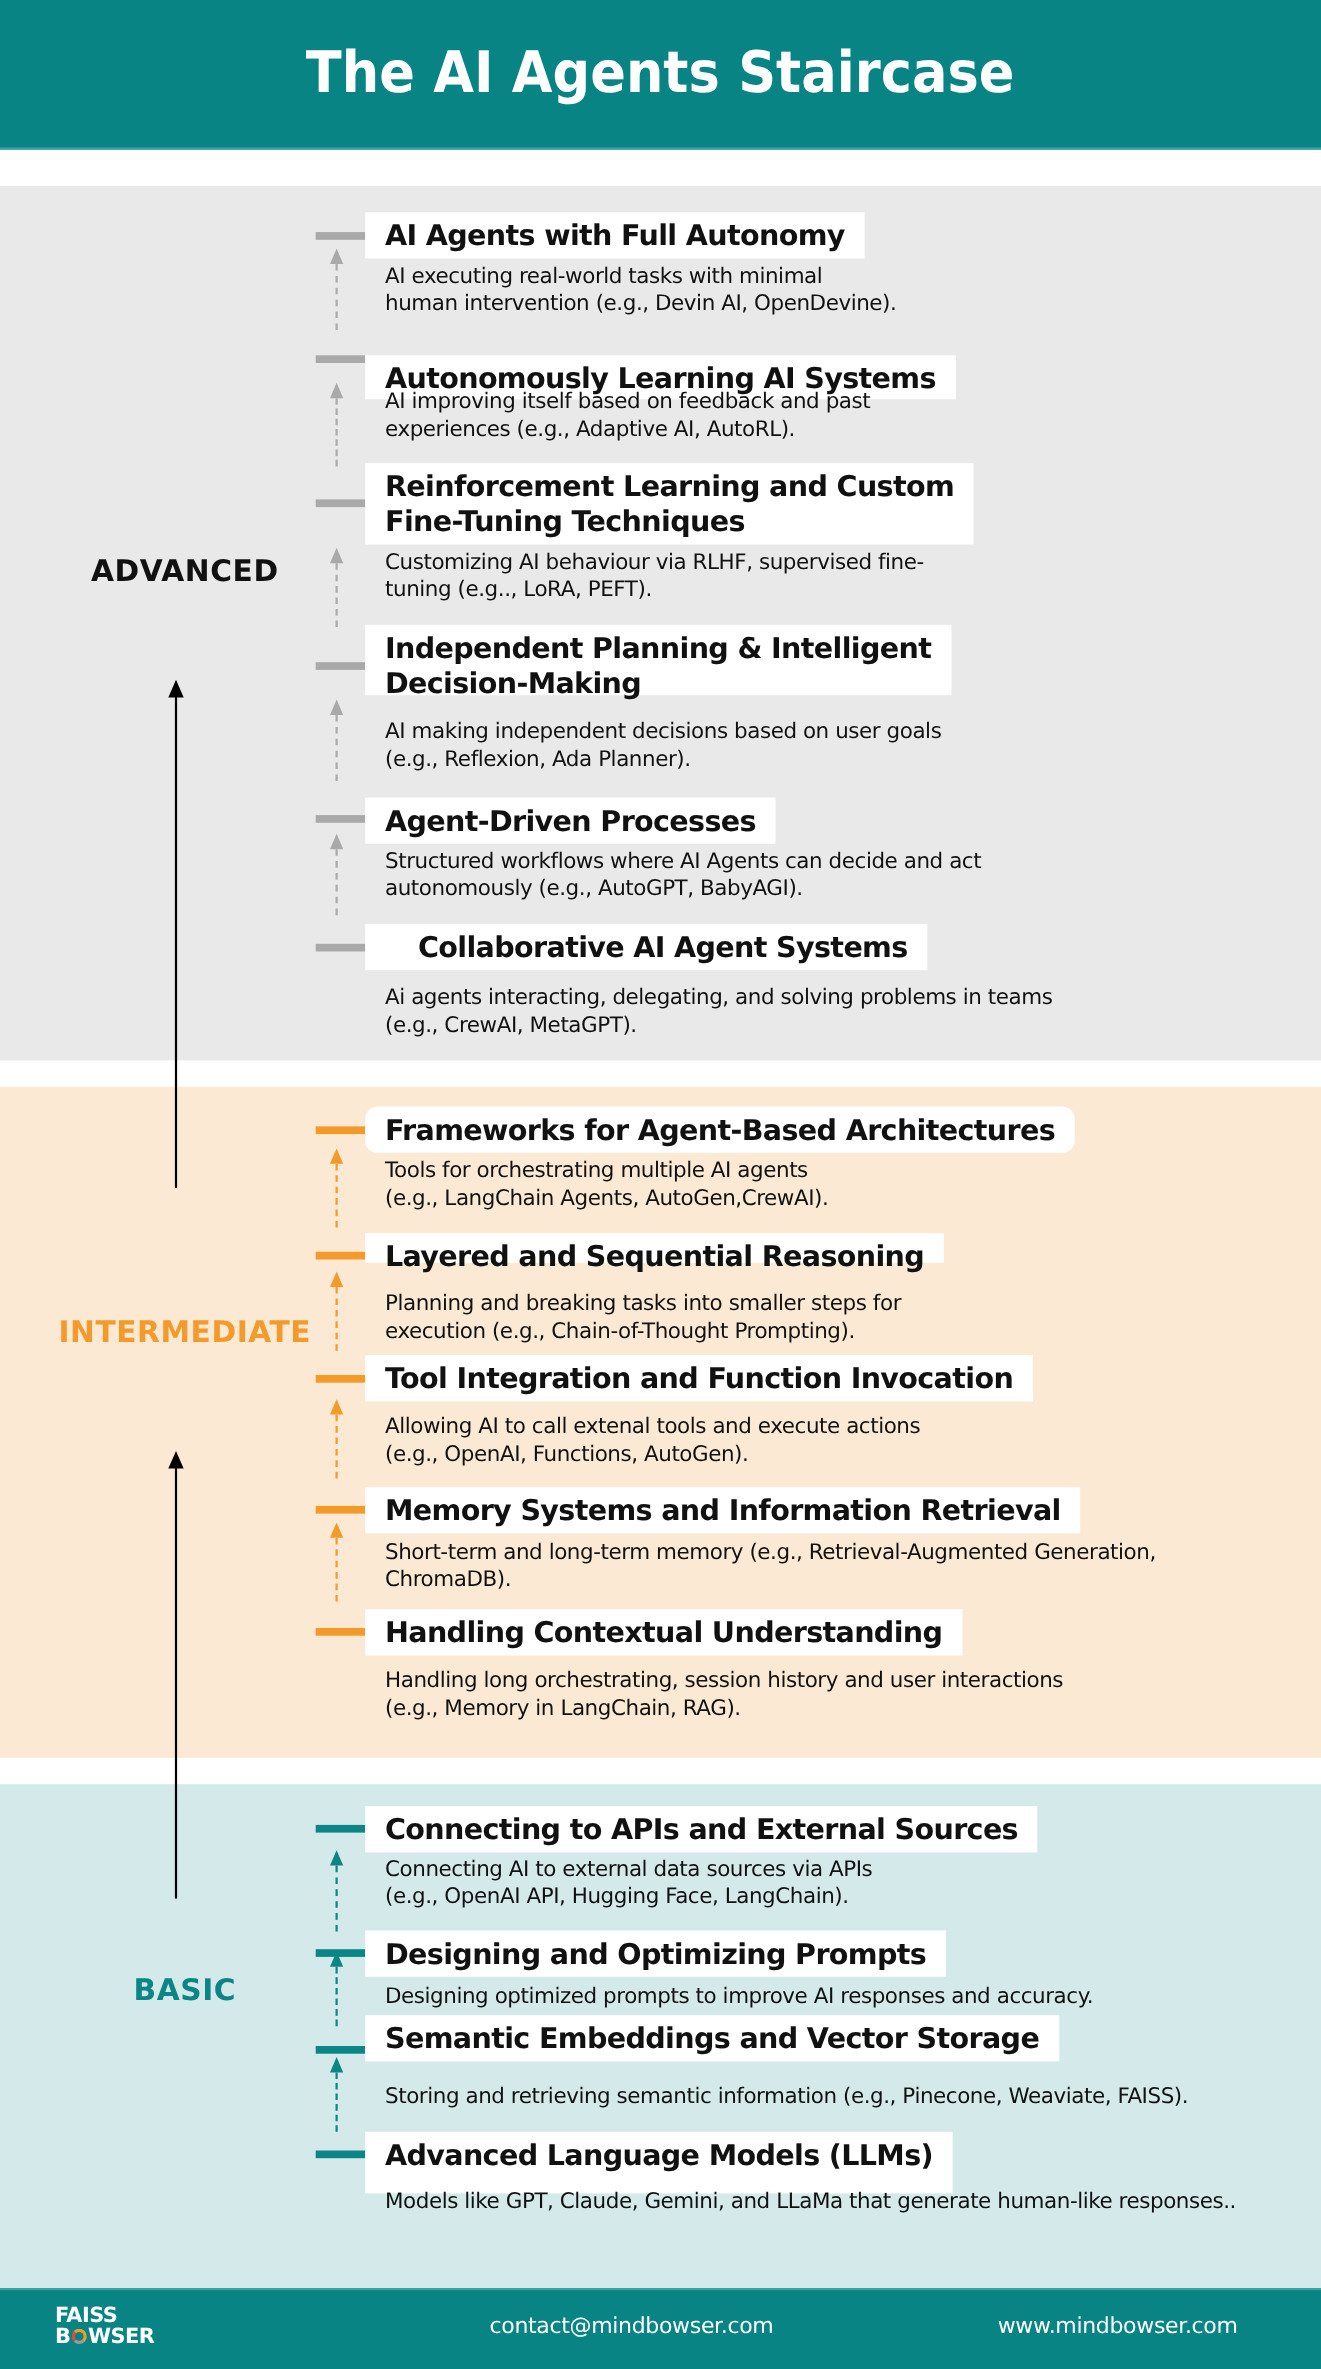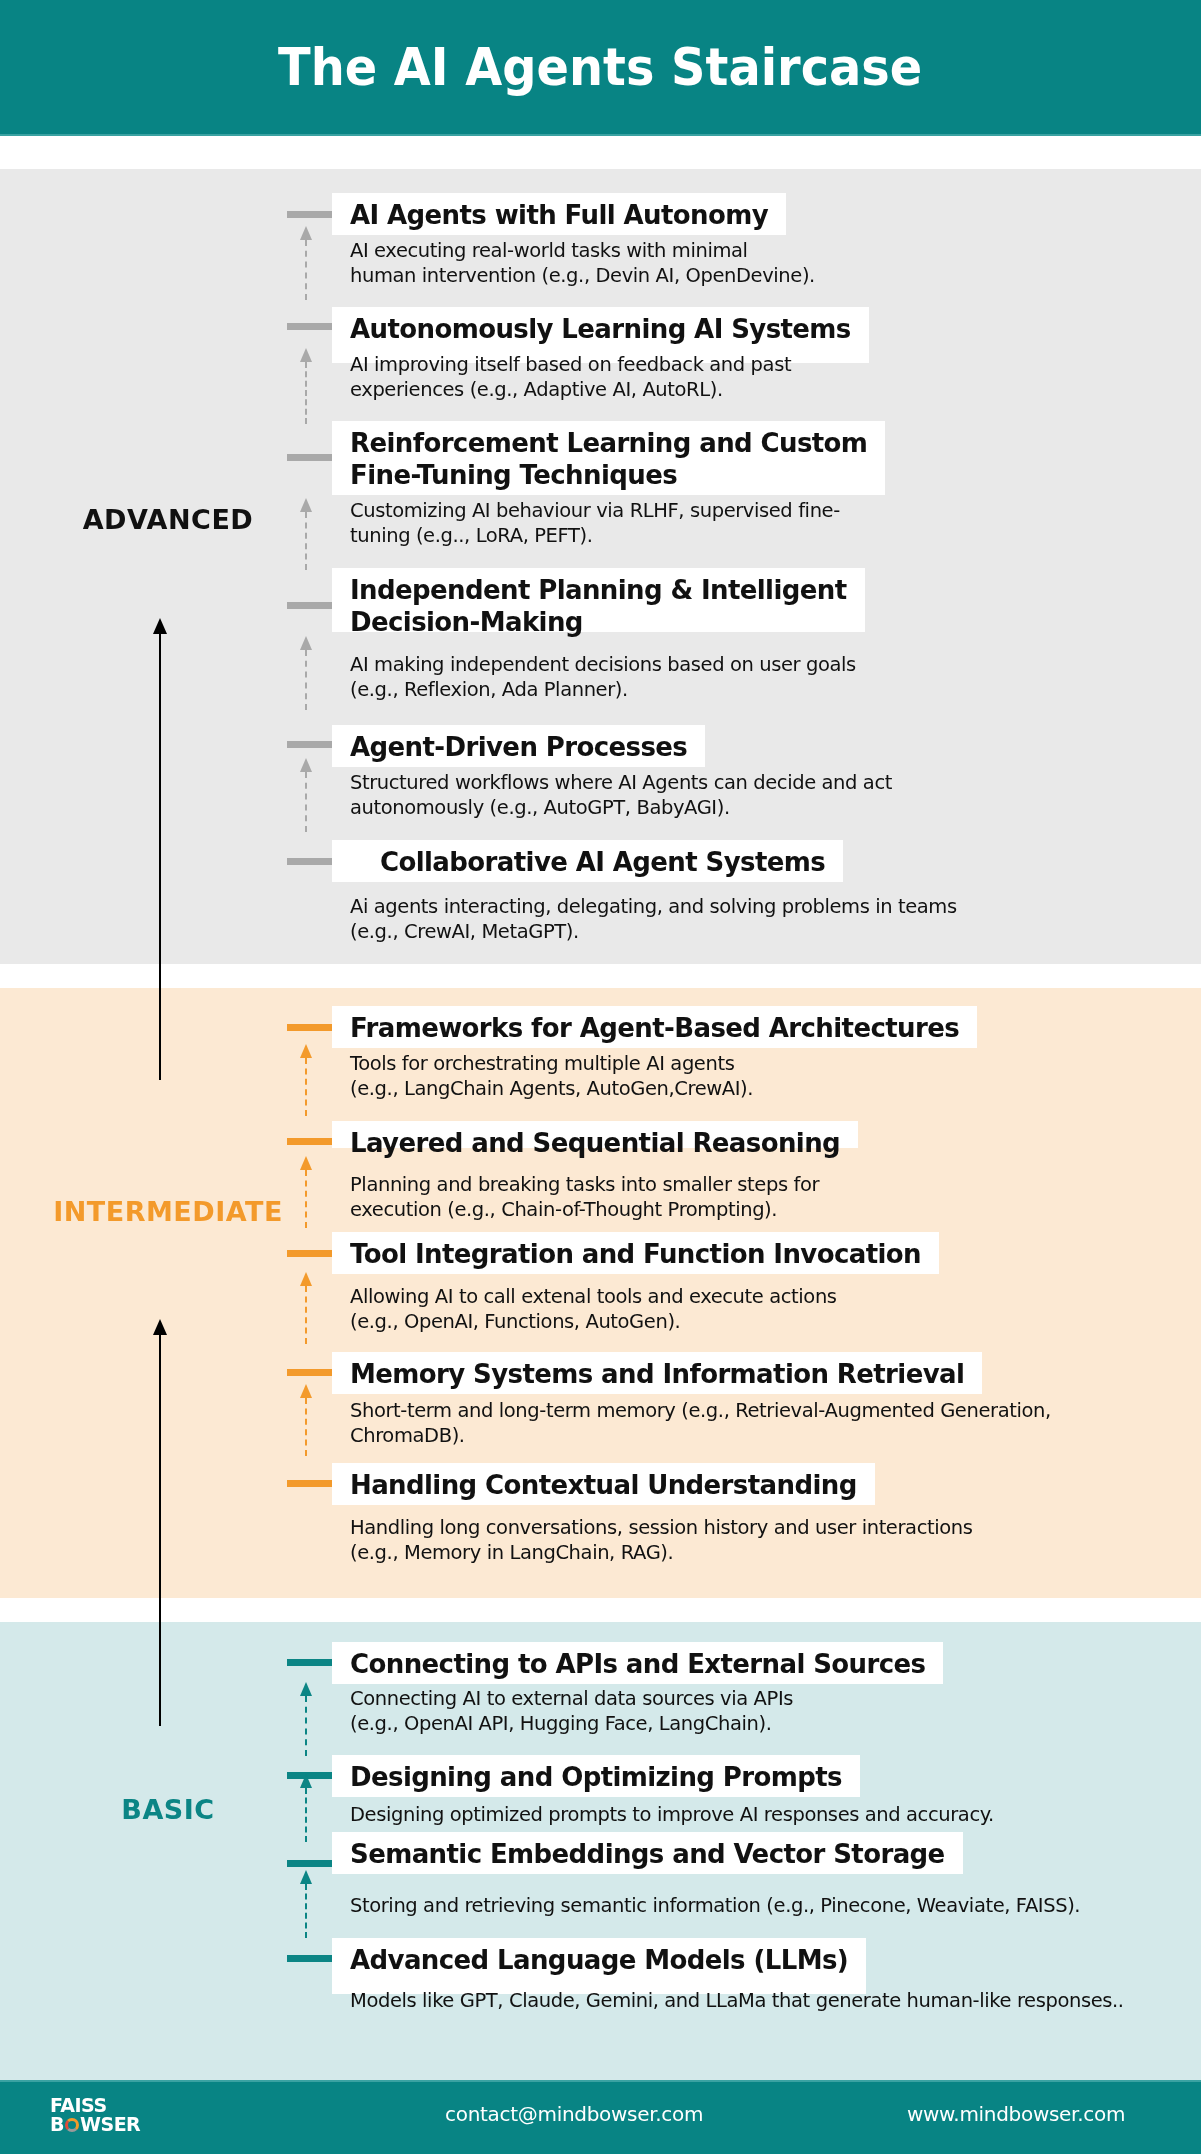--- a/index.html
+++ b/index.html
@@ -110,21 +110,21 @@
       </div>
     <div class="desc" style="top:238px;">AI executing real-world tasks with minimal
 human intervention (e.g., Devin AI, OpenDevine).</div>
   </div>
   <div class="dash-arrow" style="top:240px;height:60px;border-color:#a9a9a9;color:#a9a9a9;">
       <div class="tip"></div>
     </div>
 
   <div class="step">
     <div class="bar" style="top:323px;background:#a9a9a9;"></div>
-    <div class="title-box" style="top:307px;height:56px;">
+    <div class="title-box" style="top:323px;height:40px;">
         <span class="title">Autonomously Learning AI Systems</span>
       </div>
     <div class="desc" style="top:352px;">AI improving itself based on feedback and past
 experiences (e.g., Adaptive AI, AutoRL).</div>
   </div>
   <div class="dash-arrow" style="top:362px;height:62px;border-color:#a9a9a9;color:#a9a9a9;">
       <div class="tip"></div>
     </div>
 
   <div class="step">
@@ -171,21 +171,21 @@
         <span class="title">Collaborative AI Agent Systems</span>
       </div>
     <div class="desc" style="top:894px;">Ai agents interacting, delegating, and solving problems in teams
 (e.g., CrewAI, MetaGPT).</div>
   </div>
 </div>
 
 <div>
   <div class="step">
     <div class="bar" style="top:1024px;background:#f39a2b;"></div>
-    <div class="title-box" style="top:1006px;height:42px;">
+    <div class="title-box" style="top:1006px;height:42px;border-radius:11px;">
         <span class="title">Frameworks for Agent-Based Architectures</span>
       </div>
     <div class="desc" style="top:1051px;">Tools for orchestrating multiple AI agents
 (e.g., LangChain Agents, AutoGen,CrewAI).</div>
   </div>
   <div class="dash-arrow" style="top:1058px;height:58px;border-color:#f39a2b;color:#f39a2b;">
       <div class="tip"></div>
     </div>
 
   <div class="step">
@@ -222,21 +222,21 @@
   </div>
   <div class="dash-arrow" style="top:1398px;height:58px;border-color:#f39a2b;color:#f39a2b;">
       <div class="tip"></div>
     </div>
 
   <div class="step">
     <div class="bar" style="top:1480px;background:#f39a2b;"></div>
     <div class="title-box" style="top:1463px;height:42px;">
         <span class="title">Handling Contextual Understanding</span>
       </div>
-    <div class="desc" style="top:1515px;">Handling long conversations, session history and user interactions
+    <div class="desc" style="top:1515px;">Handling long orchestrating, session history and user interactions
 (e.g., Memory in LangChain, RAG).</div>
   </div>
 </div>
 
 <div>
   <div class="step">
     <div class="bar" style="top:1659px;background:#0b8585;"></div>
     <div class="title-box" style="top:1642px;height:42px;">
         <span class="title">Connecting to APIs and External Sources</span>
       </div>

